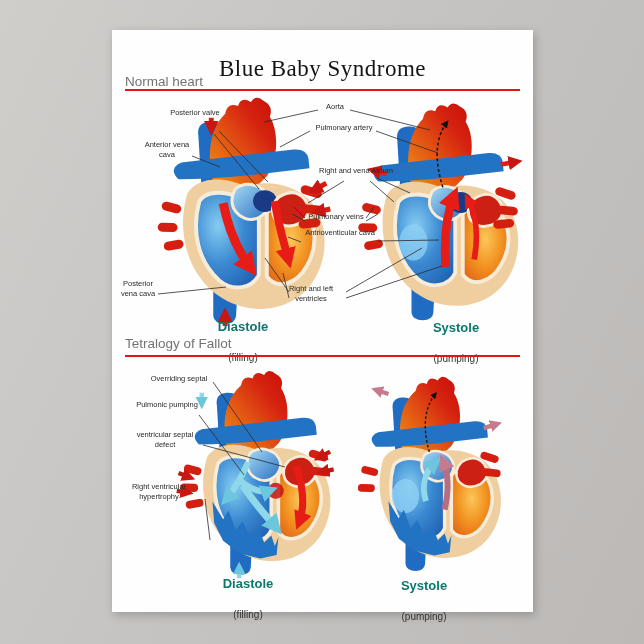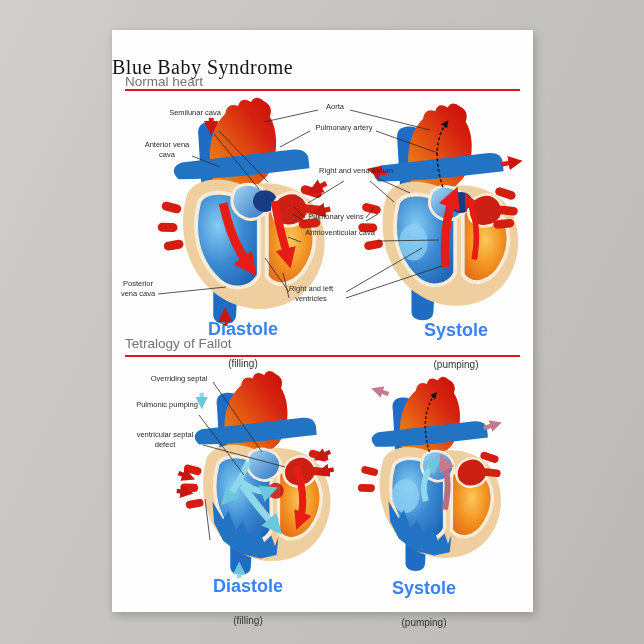--- a/index.html
+++ b/index.html
@@ -6,33 +6,33 @@
   body{
     width:644px;height:644px;position:relative;overflow:hidden;
     background:linear-gradient(115deg,#d0cecb 0%,#c6c4c2 45%,#bcb9b7 100%);
     font-family:"Liberation Sans", sans-serif;
   }
   .poster{
     position:absolute;left:112px;top:30px;width:421px;height:582px;
     background:#fefefe;box-shadow:2px 3px 9px rgba(0,0,0,.22);
   }
   .title{
-    position:absolute;left:0;top:26px;width:100%;text-align:left;
-    font-family:"Liberation Serif", serif;font-size:20px;color:#141414;
+    position:absolute;left:0;top:26px;width:100%;text-align:center;
+    font-family:"Liberation Serif", serif;font-size:23px;color:#141414;
     margin:0;font-weight:500;letter-spacing:.5px;
   }
   .sec-head{position:absolute;left:13px;font-size:13.5px;color:#737373;}
   .sec-head.bold{font-weight:normal;}
   .rule{position:absolute;left:13px;width:395px;height:2px;background:#e31414;}
   .lbl{
     position:absolute;font-size:7.5px;line-height:1.3;color:#2a2a2a;
     text-align:center;
   }
   .cap{position:absolute;text-align:center;transform:translateX(-50%);white-space:nowrap;}
-  .cap .nm{font-size:18px;font-weight:bold;color:#3b82f6;}
+  .cap .nm{font-size:13px;font-weight:bold;color:#0f766e;}
   .cap .sub{font-size:10px;color:#333;margin-top:18px;}
   svg.heart{position:absolute;}
   svg.overlay{position:absolute;left:0;pointer-events:none;}
   .defs{position:absolute;width:0;height:0;}
 </style>
 </head>
 <body>
 
 <svg class="defs" aria-hidden="true">
   <defs>
@@ -197,21 +197,21 @@
         <path d="M254,131 L266,124"></path>
     <path d="M189,152 L176,147"></path>
         <path d="M266,151 L327,150"></path>
     <path d="M177,202 L153,168"></path>
         <path d="M177,208 L171,183"></path>
     <path d="M234,202 L310,158"></path>
         <path d="M234,208 L330,176"></path>
     <path d="M46,204 L114,197"></path>
   </svg>
 
-  <div class="lbl" style="left:56px;top:78px;width:54px">Semilunar cava</div>
+  <div class="lbl" style="left:56px;top:78px;width:54px">Posterior valve</div>
   <div class="lbl" style="left:28px;top:110px;width:54px">Anterior vena cava</div>
   <div class="lbl" style="left:194px;top:72px;width:58px">Aorta</div>
   <div class="lbl" style="left:196px;top:93px;width:72px">Pulmonary artery</div>
   <div class="lbl" style="left:198px;top:136px;width:92px">Right and vena Atrium</div>
   <div class="lbl" style="left:192px;top:182px;width:64px">Pulmonary veins</div>
   <div class="lbl" style="left:188px;top:198px;width:80px">Antrioventicular cava</div>
   <div class="lbl" style="left:4px;top:249px;width:44px">Posterior vena cava</div>
   <div class="lbl" style="left:168px;top:254px;width:62px">Right and left ventricles</div>
 
   <div class="cap" style="left:131px;top:289px">
@@ -335,20 +335,21 @@
   <svg class="overlay" style="top:330px;width:421px;height:252px" viewBox="0 0 421 252" fill="none" stroke="#2b2b2b" stroke-width="0.8">
     <path d="M101,22 L150,92"></path>
     <path d="M87,55 L132,115"></path>
     <path d="M91,85 L173,107"></path>
     <path d="M93,139 L98,180"></path>
   </svg>
 
   <div class="lbl" style="left:32px;top:344px;width:70px">Overriding septal</div>
   <div class="lbl" style="left:24px;top:370px;width:62px">Pulmonic pumping</div>
   <div class="lbl" style="left:16px;top:400px;width:74px">ventricular septal defect</div>
+  <div class="lbl" style="left:2px;top:452px;width:90px">Right ventricular hypertrophy</div>
 
   <div class="cap" style="left:136px;top:546px">
     <div class="nm">Diastole</div>
     <div class="sub">(filling)</div>
   </div>
   <div class="cap" style="left:312px;top:548px">
     <div class="nm">Systole</div>
     <div class="sub">(pumping)</div>
   </div>
 

